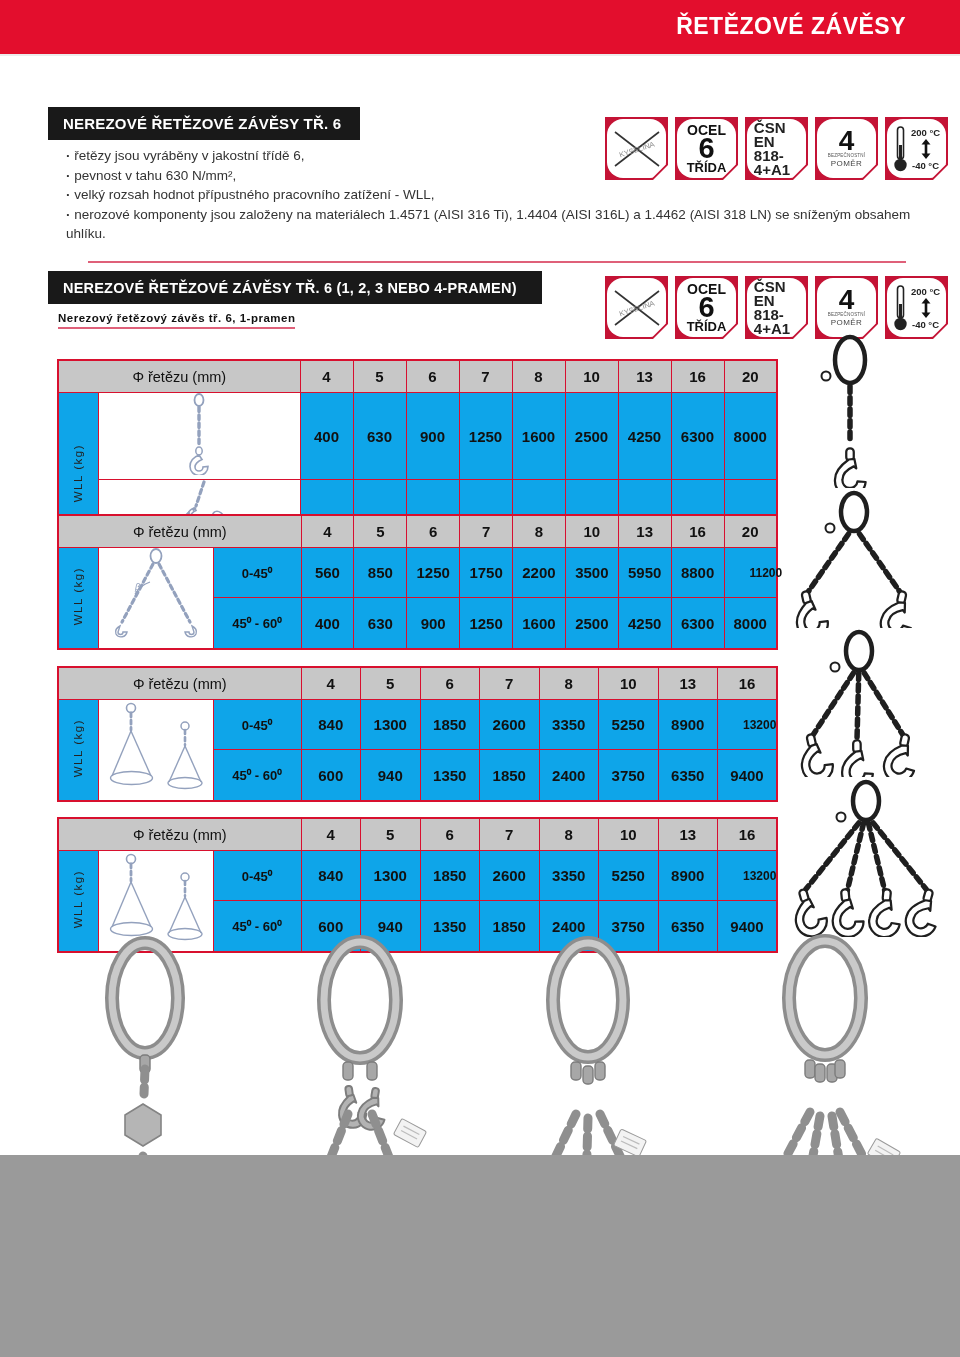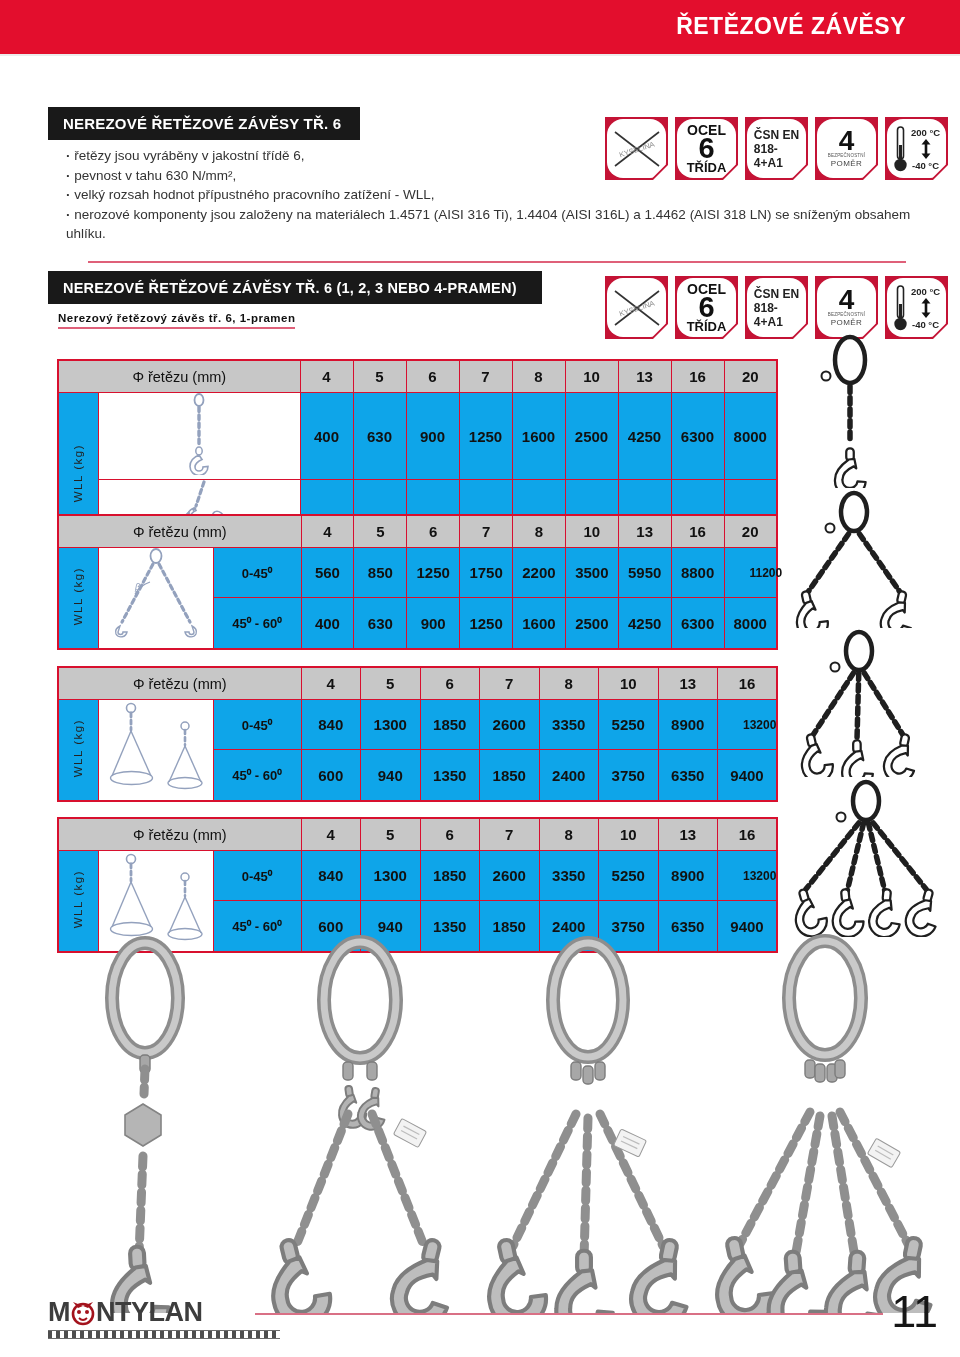--- a/index.html
+++ b/index.html
@@ -1,16 +1,16 @@
 <!DOCTYPE html>
 <html><head>
 <meta charset="utf-8">
 <style>
   html,body{margin:0;padding:0;background:#9a9a9a;}
-  .page{position:relative;width:960px;height:1357px;background:#fff;margin:0 auto;
+  .page{position:relative;width:960px;height:1155px;background:#fff;margin:0 auto;
         font-family:"Liberation Sans",sans-serif;overflow:hidden;}
 
   
   .topbar{position:absolute;left:0;top:0;width:960px;height:54px;background:#e30e2d;border-bottom:2px solid #ececec;}
   .topbar-title{position:absolute;right:54px;top:13px;color:#fff;font-size:23px;font-weight:700;letter-spacing:.5px;}
 
   
   .black-title{position:absolute;height:33px;background:#191919;color:#fff;font-weight:700;
                display:flex;align-items:center;padding:0 15px;box-sizing:border-box;letter-spacing:.2px;}
   .bt1{left:48px;top:107px;width:312px;font-size:15px;}
@@ -28,21 +28,21 @@
   .badges-2{left:605px;top:276px;}
   .badge{width:63px;height:63px;background:#c41335;padding:1.8px;box-sizing:border-box;
          clip-path:polygon(0 0,100% 0,100% calc(100% - 15px),calc(100% - 15px) 100%,0 100%);}
   .badge-in{width:100%;height:100%;background:#fff;display:flex;flex-direction:column;align-items:center;
             justify-content:center;overflow:hidden;box-sizing:border-box;
             clip-path:polygon(0 0,100% 0,100% calc(100% - 14px),calc(100% - 14px) 100%,0 100%);border-radius:16px;}
   .b-ocel{font-size:14px;font-weight:600;color:#111;line-height:12px;}
   .b-grade{font-size:29px;font-weight:800;color:#111;line-height:25px;}
   .b-trida{font-size:13px;font-weight:600;color:#111;line-height:13px;}
   .b-norm{align-items:flex-start;padding-left:7px;}
-  .b-norm span{font-size:12px;font-weight:600;color:#222;line-height:14px;}
+  .b-norm span{font-size:15px;font-weight:600;color:#222;line-height:14px;}
   .b-four{font-size:28px;font-weight:700;color:#111;line-height:24px;}
   .b-tiny{font-size:4.5px;color:#555;line-height:6px;letter-spacing:.2px;}
   .b-pomer{font-size:8px;color:#444;letter-spacing:.4px;line-height:10px;}
   .b-temp{flex-direction:row;gap:3px;}
   .b-temp-col{display:flex;flex-direction:column;align-items:center;gap:1px;}
   .b-deg{font-size:9.5px;font-weight:600;color:#222;line-height:11px;}
 
   
   .tbl-label{position:absolute;font-size:11.5px;font-weight:700;color:#111;letter-spacing:.5px;
              border-bottom:2px solid #df6079;padding-bottom:3px;}

